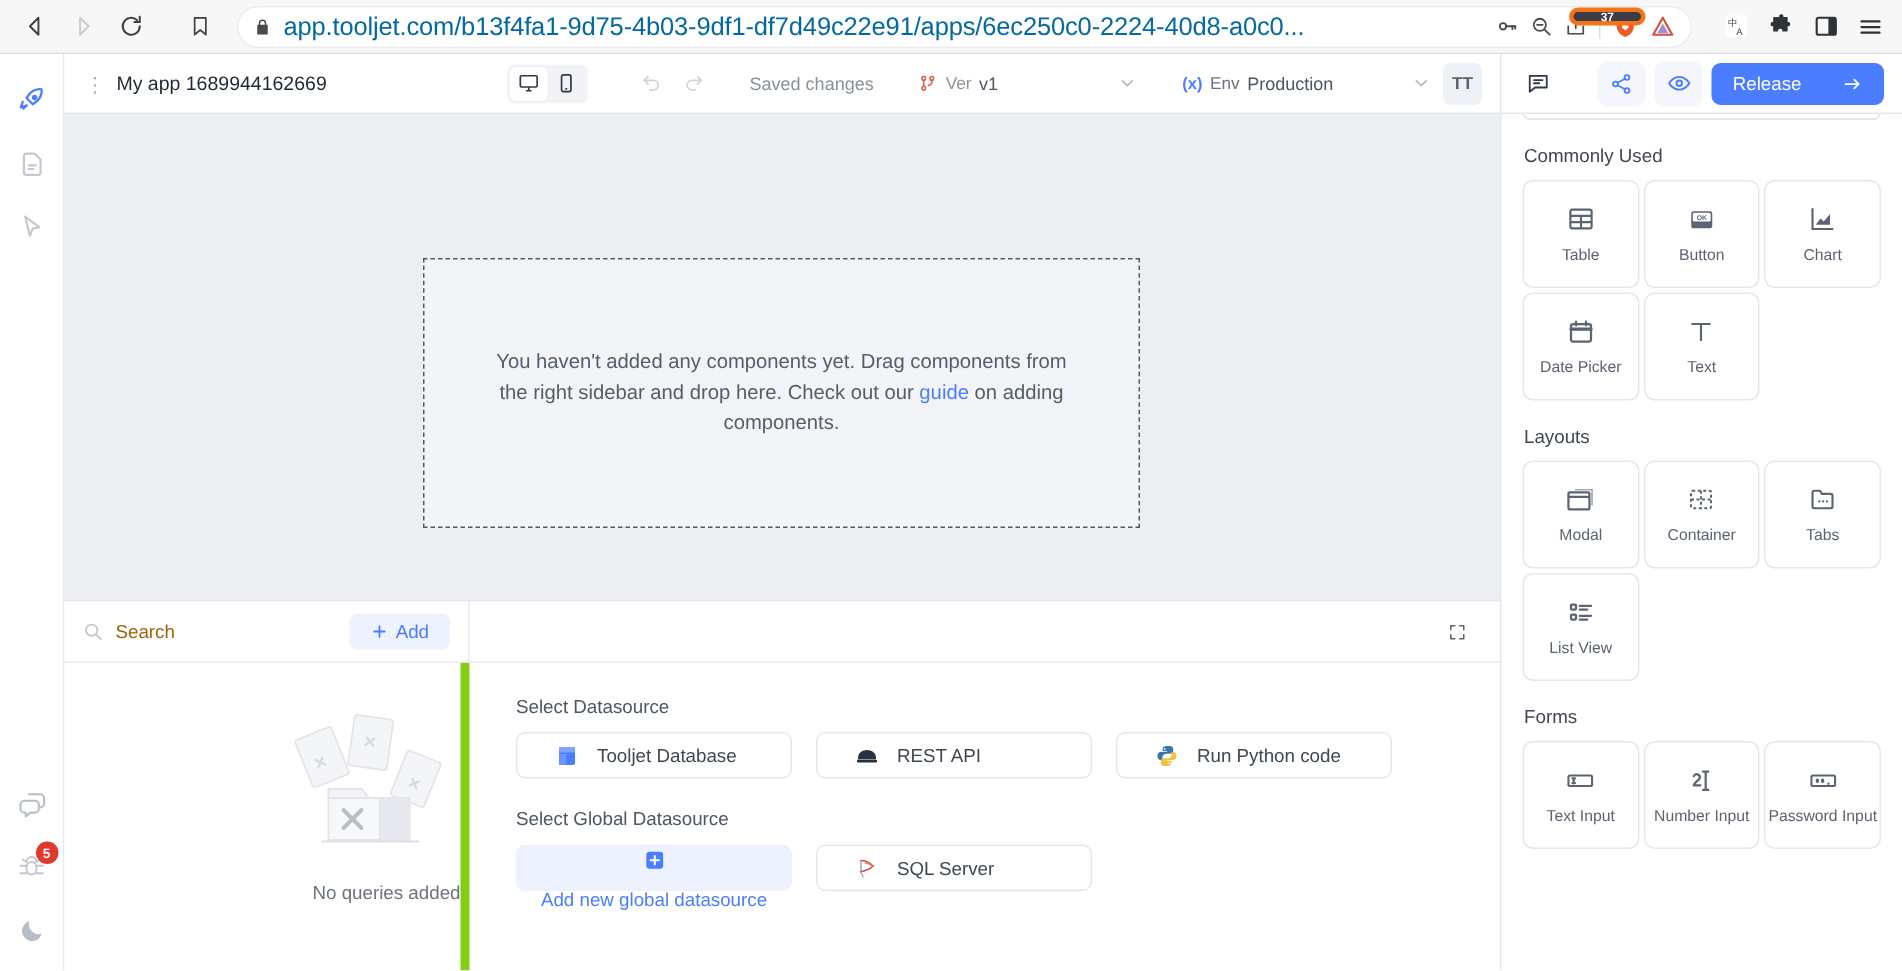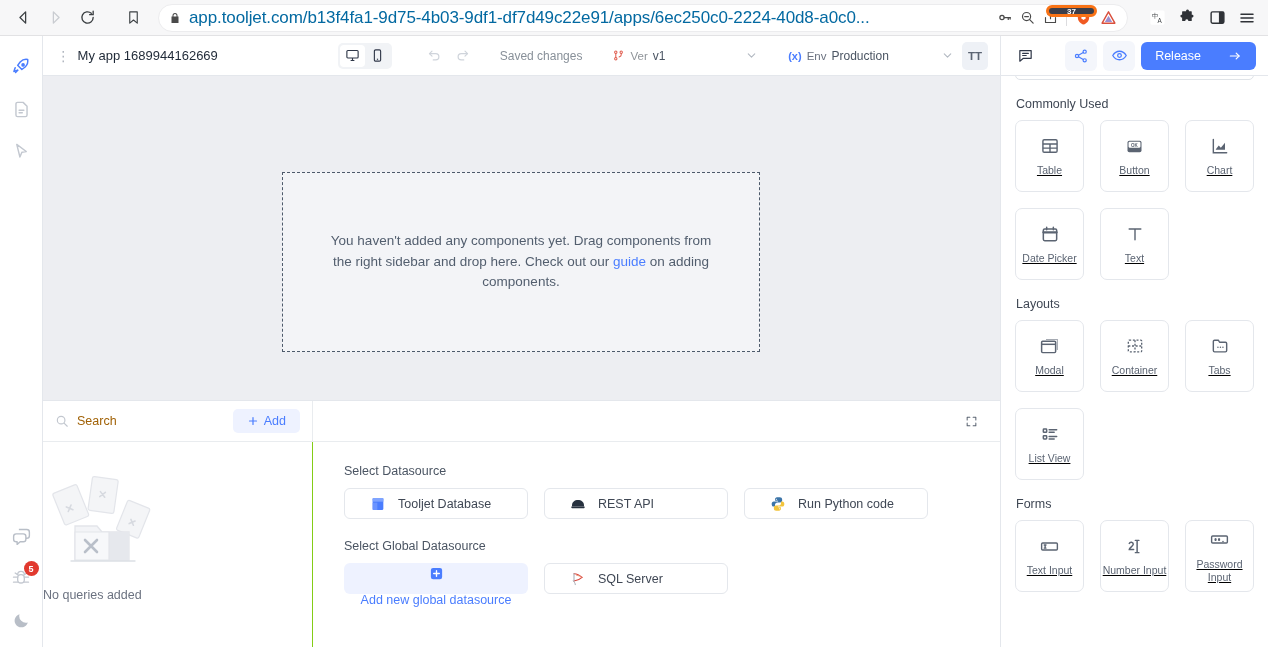--- a/index.html
+++ b/index.html
@@ -114,22 +114,22 @@
   .qp-search-text { font-size: 12.5px; color: #a16207; flex: 1; }
   .add-btn {
     display: flex; align-items: center; gap: 5px; background: #eef2ff; color: #4a7dff;
     border-radius: 5px; padding: 5px 14px; font-size: 12.5px; font-weight: 500;
   }
   .qp-header-rest { flex: 1; height: 100%; display: flex; align-items: center; justify-content: flex-end; padding-right: 22px; }
   .expand-icon { display: flex; color: #6b7280; }
 
   .qp-body { flex: 1; display: flex; min-height: 0; }
   .qp-left {
-    width: 270px; min-width: 270px; border-right: 1px solid #84cc16;
-    display: flex; flex-direction: column; align-items: flex-start; justify-content: flex-start;
+    width: 270px; min-width: 270px; border-right: 6px solid #84cc16;
+    display: flex; flex-direction: column; align-items: flex-end; justify-content: flex-start;
     padding-top: 26px;
   }
   .empty-illustration { width: 120px; height: 112px; position: relative; }
   .no-queries { font-size: 12.5px; color: #6b7280; margin-top: 8px; }
 
   .qp-right { flex: 1; padding: 22px 0 0 31px; overflow: hidden; }
   .ds-label { font-size: 12.5px; color: #4b5563; margin-bottom: 10px; }
   .ds-grid { display: flex; flex-wrap: wrap; gap: 10px 16px; margin-bottom: 20px; }
   .ds-card {
     width: 184px; height: 31px; border: 1px solid #e4e7ec; border-radius: 6px;
@@ -145,21 +145,21 @@
     width: 268px; min-width: 268px; background: #fff; border-left: 1px solid #e4e7ec;
     padding: 12px 14px 0 14px; overflow: hidden;
   }
   .comp-search {
     width: 100%; height: 32px; border: 1px solid #dfe3e8; border-radius: 5px;
     font-size: 12.5px; color: #9aa1ab; padding: 0 11px; outline: none;
     font-family: "Liberation Sans", sans-serif; background: #fff;
   }
   .comp-search::placeholder { color: #b0b6bf; }
   .sec-title { font-size: 12.5px; color: #3f4754; margin: 17px 0 9px 1px; }
-  .comp-grid { display: grid; grid-template-columns: repeat(3, 1fr); gap: 16px; text-decoration: underline; }
+  .comp-grid { display: grid; grid-template-columns: repeat(3, 1fr); gap: 3px; }
   .comp-card {
     height: 72px; border: 1px solid #e4e7ec; border-radius: 7px; background: #fff;
     display: flex; flex-direction: column; align-items: center; justify-content: center; gap: 7px;
   }
   .comp-icon { display: flex; align-items: center; justify-content: center; height: 22px; color: #5b6472; }
   .comp-label { font-size: 10.5px; color: #5b6472; text-align: center; line-height: 1.2; }
 </style>
 </head>
 <body>
 

